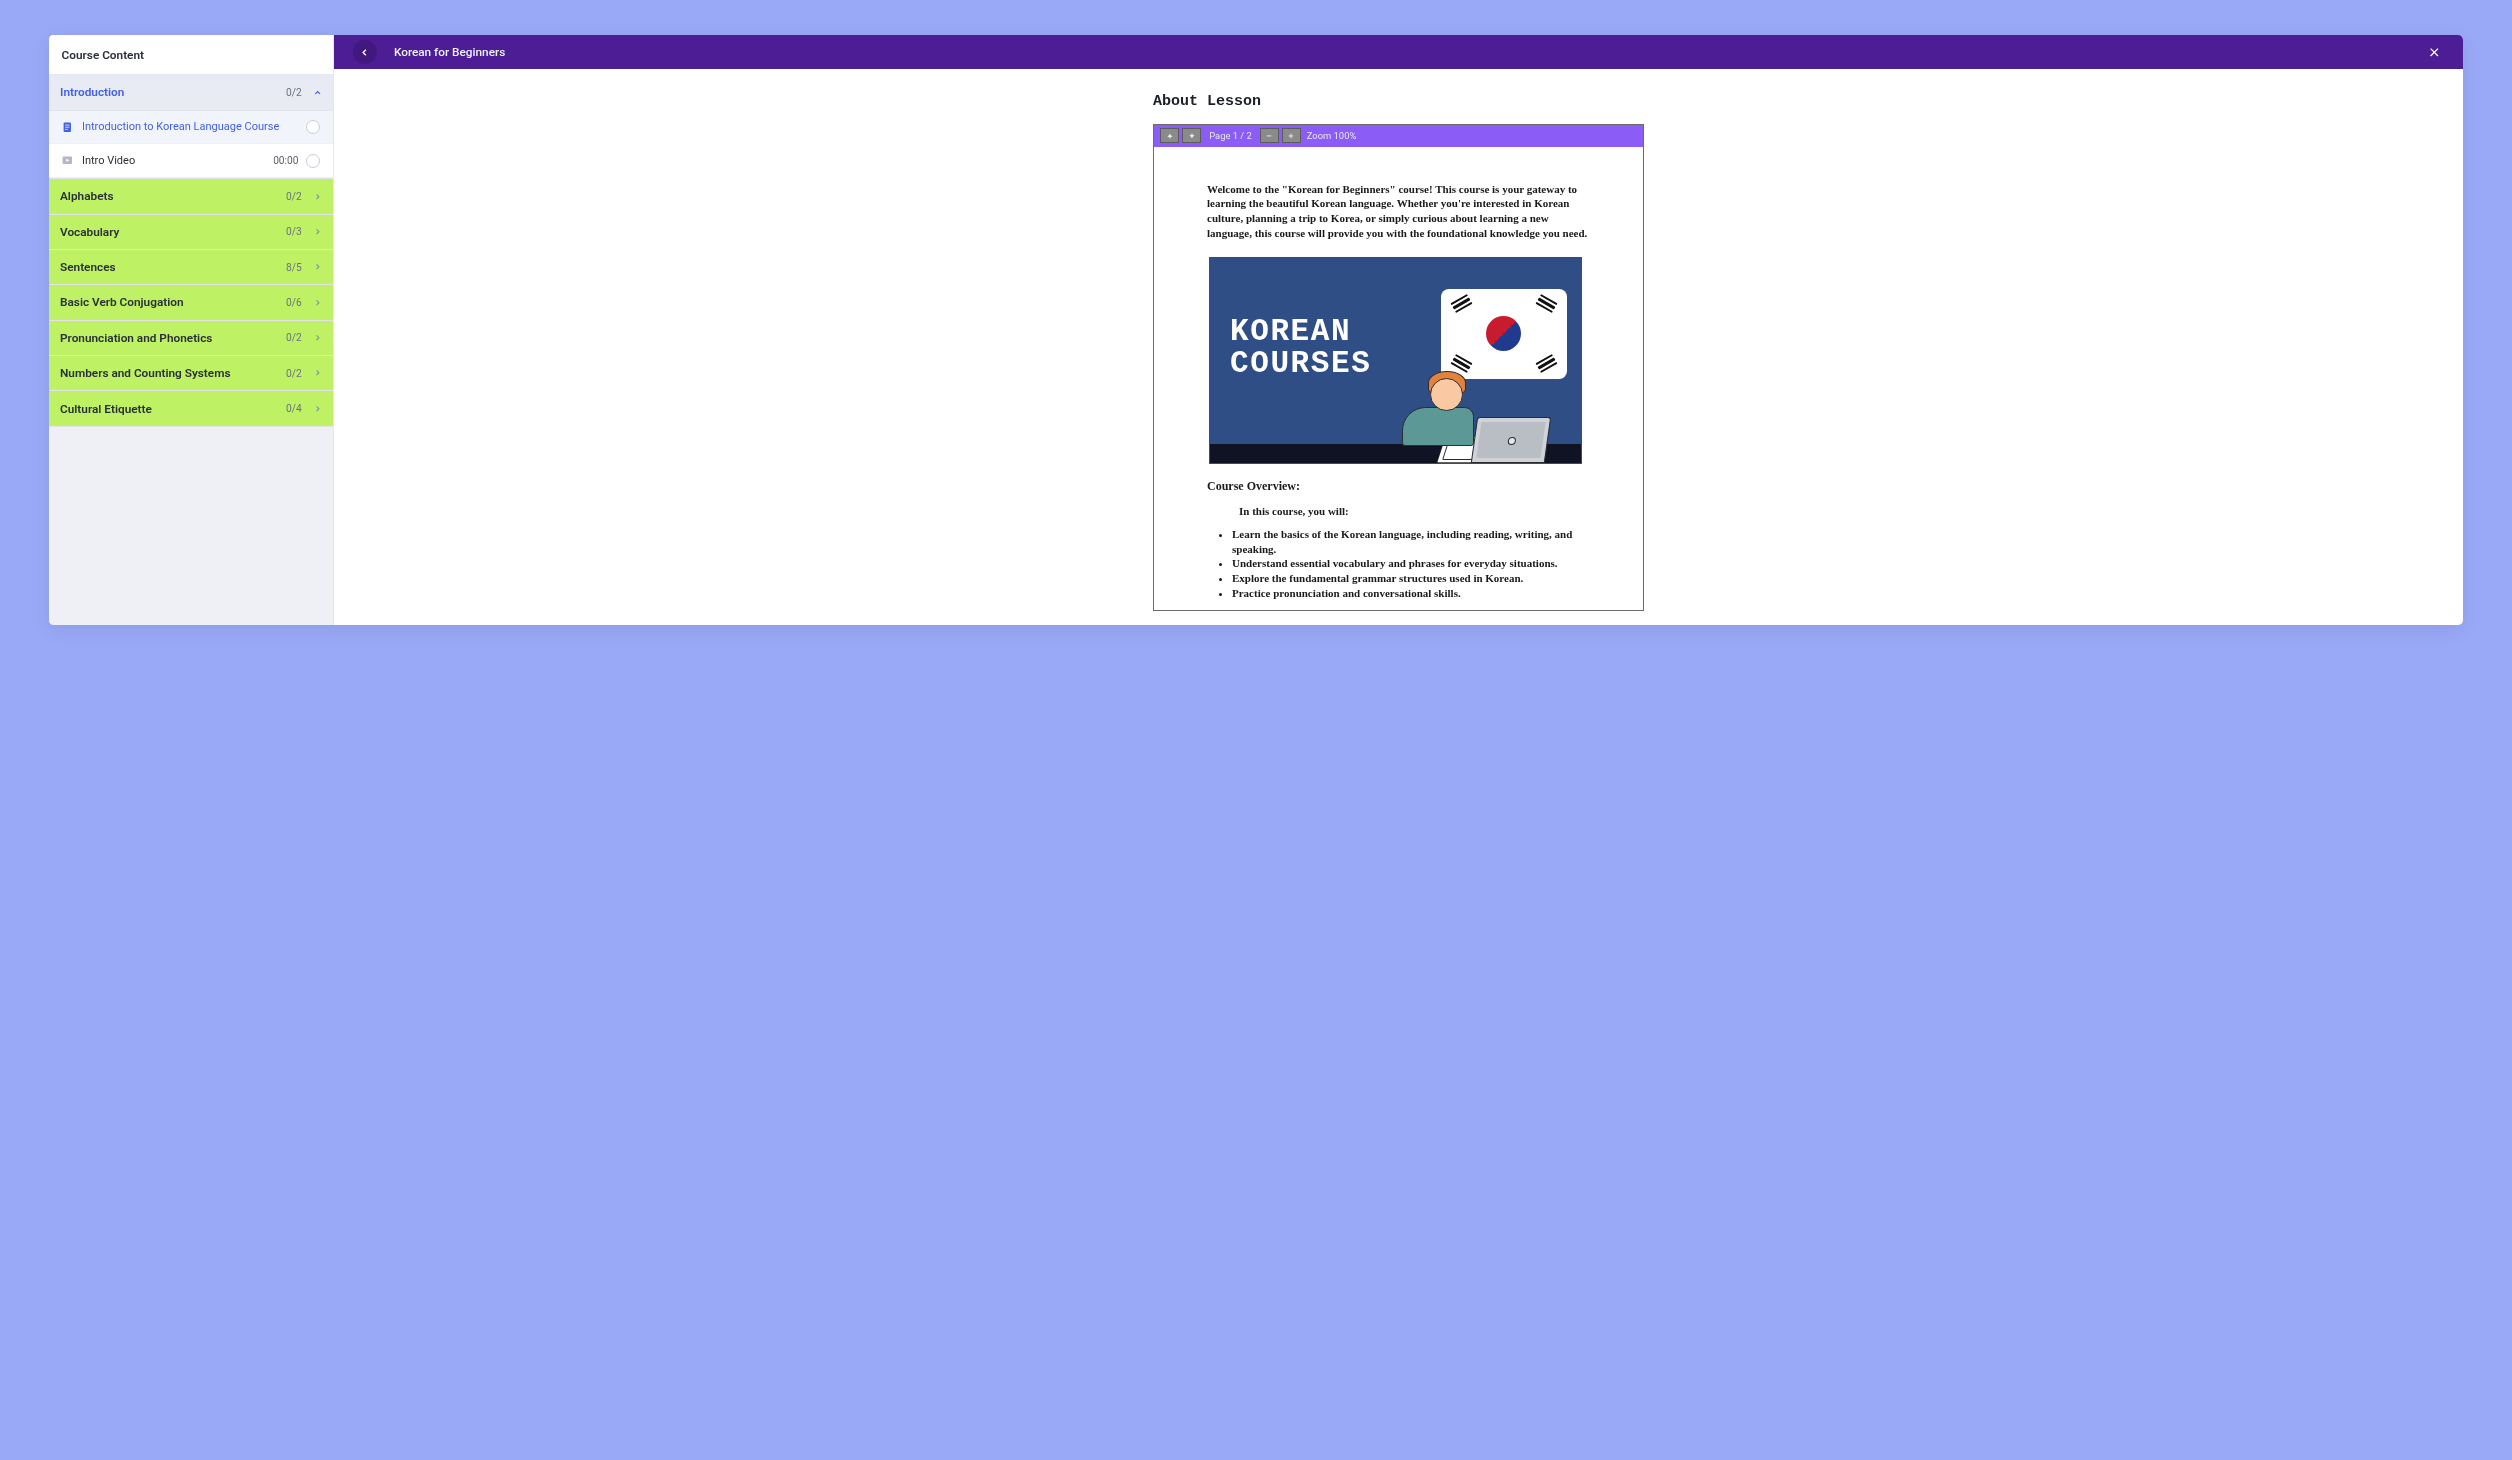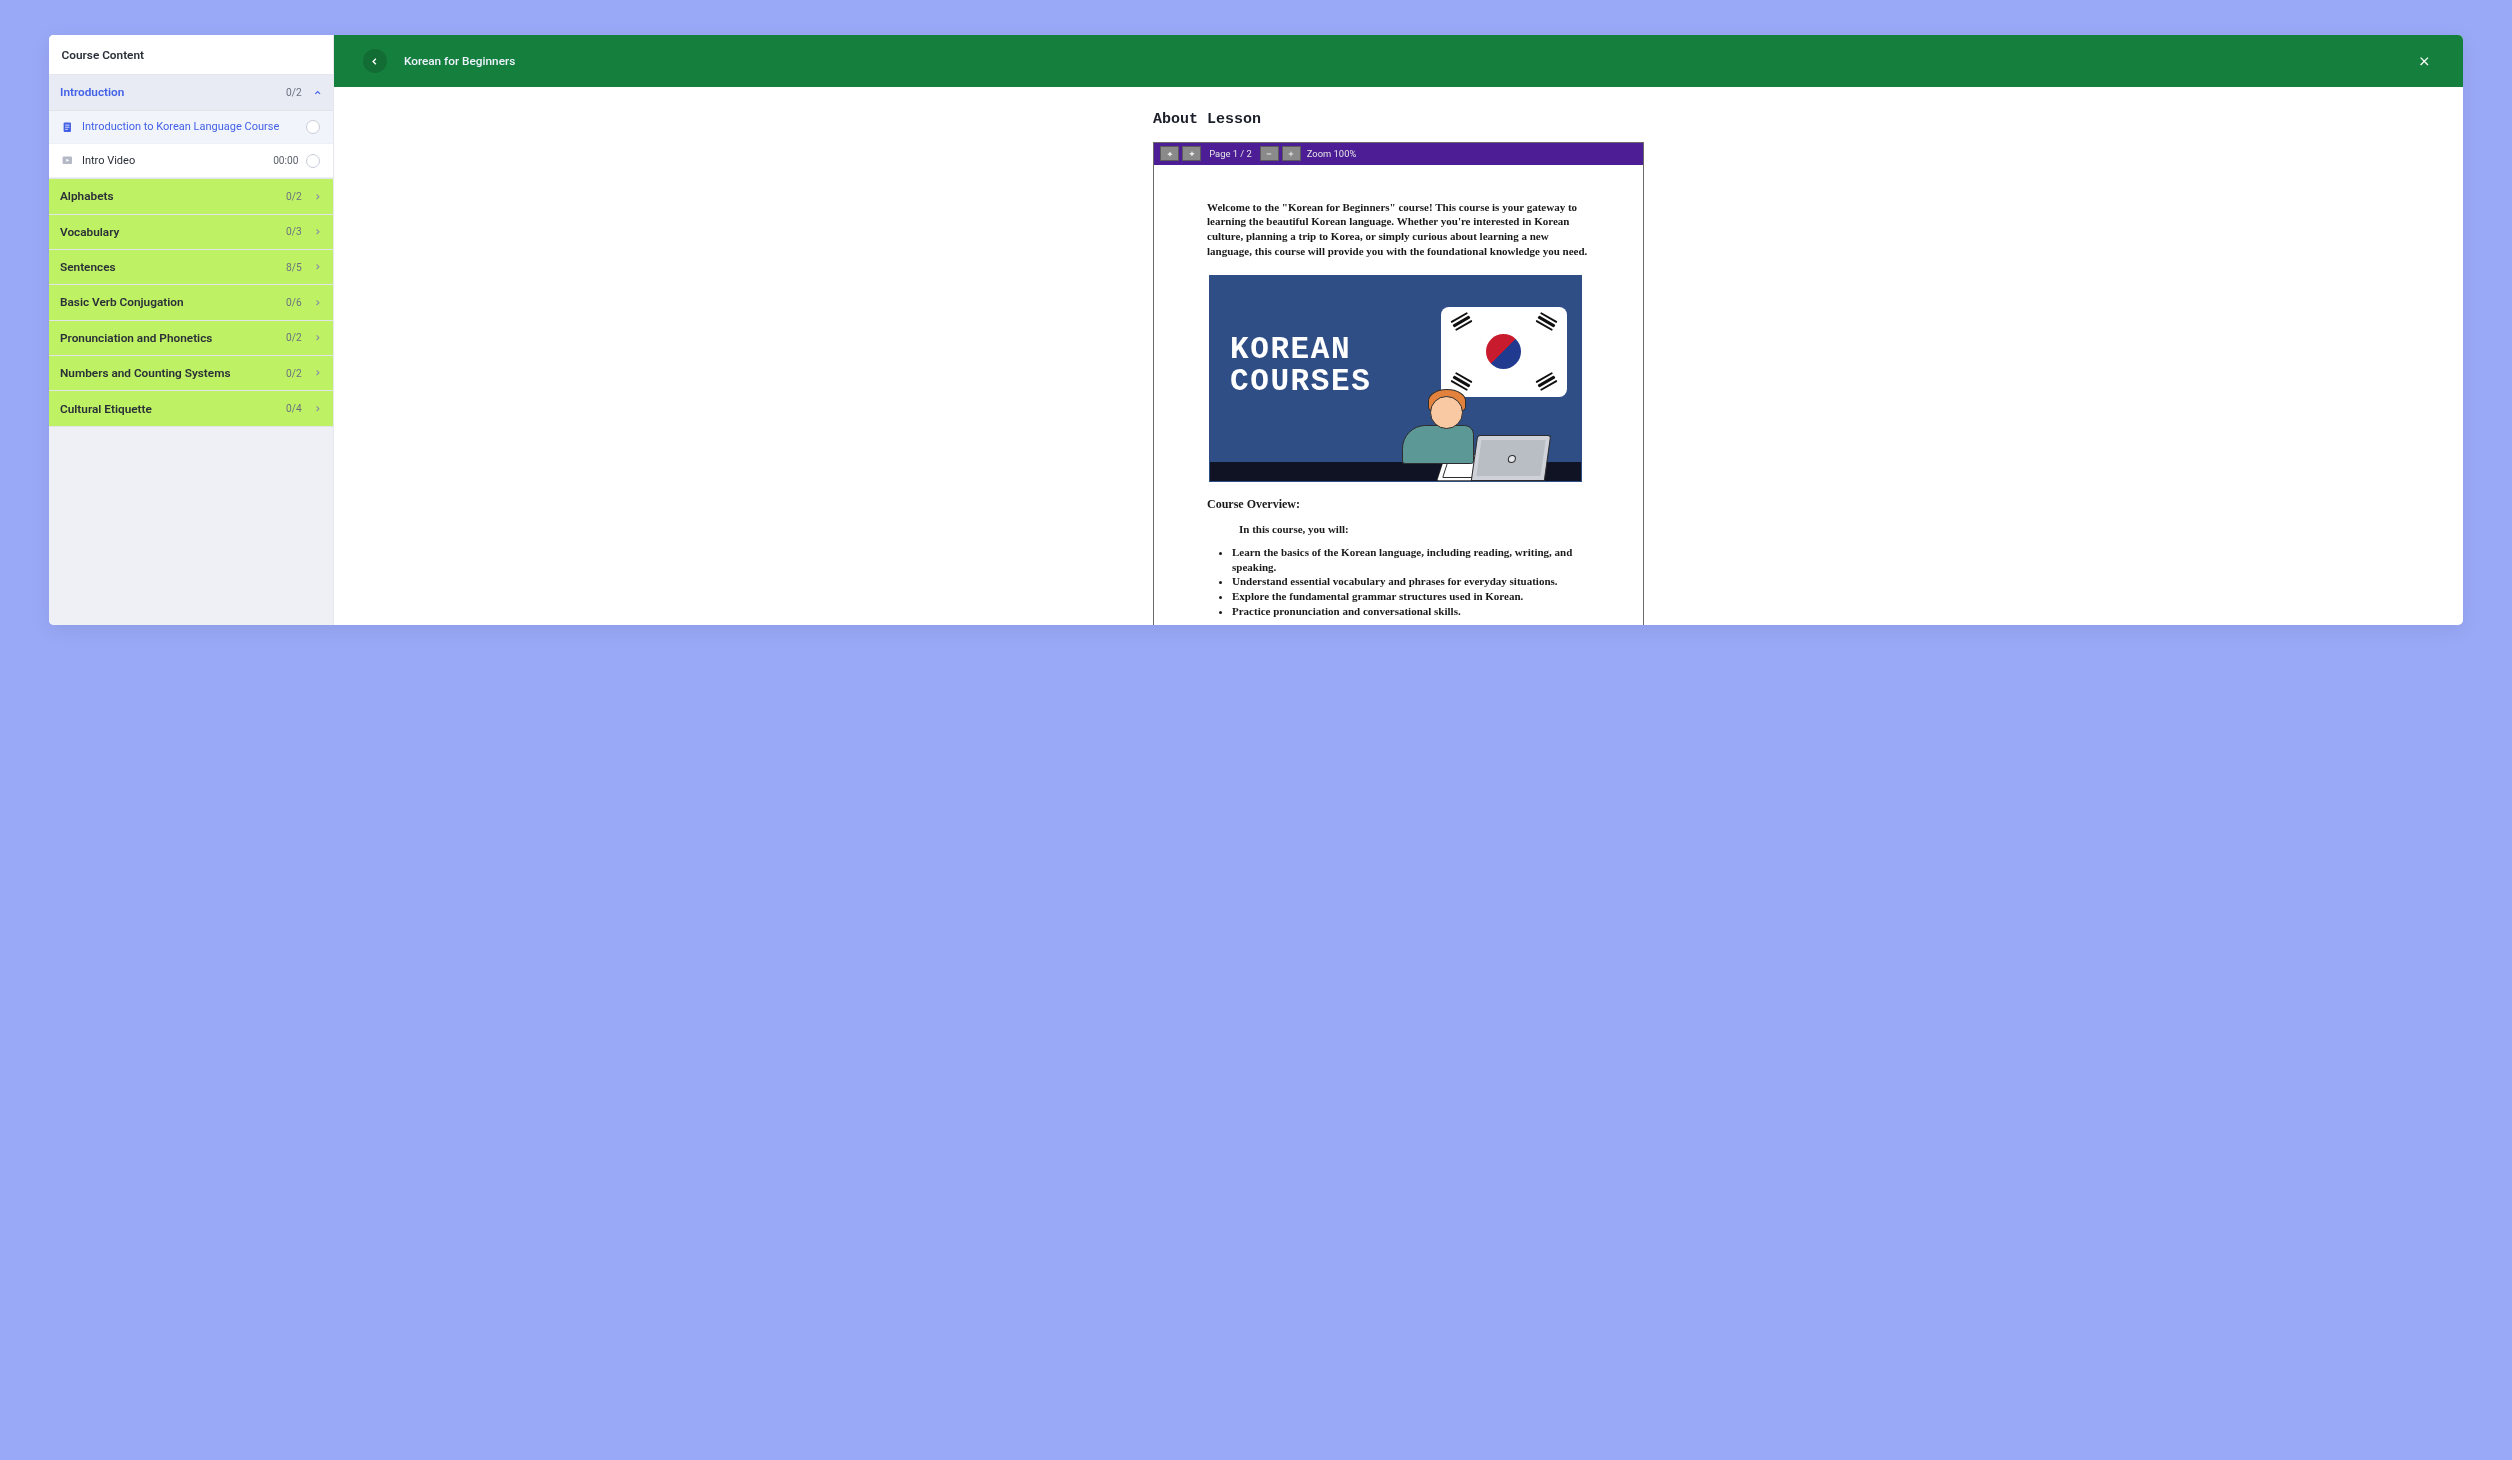--- a/index.html
+++ b/index.html
@@ -86,25 +86,25 @@
   .lesson-title { flex: 1; font-size: 11px; color: #2b2f38; }
   .lesson-meta { font-size: 10.2px; color: #5b5f6b; margin-right: 7.9px; }
   .lesson-check {
     width: 14px; height: 14px; border-radius: 50%;
     border: 1.2px solid #c9cdd9; background: #fff;
   }
 
   
   .main { flex: 1; display: flex; flex-direction: column; min-width: 0; }
   .topbar {
-    background: #15803d;
-    height: 52px;
+    background: #4c1d95;
+    height: 34px;
     display: flex;
     align-items: center;
-    padding: 0 29px;
+    padding: 0 19px;
     color: #fff;
   }
   .back-btn {
     width: 23.6px; height: 23.6px; border-radius: 50%;
     background: rgba(0,0,0,0.15);
     display: inline-flex; align-items: center; justify-content: center;
     cursor: pointer;
     margin-right: 17.3px;
   }
   .course-title { flex: 1; font-size: 11.8px; font-weight: 500; color: #eef2ff; }
@@ -127,21 +127,21 @@
   .pdf-frame {
     border: 0.8px solid #6b6b6b;
     background: #fff;
     height: 487px;
     overflow: hidden;
     display: flex;
     flex-direction: column;
   }
   .pdf-toolbar {
     height: 22px;
-    background: #4c1d95;
+    background: #8b5cf6;
     display: flex;
     align-items: center;
     padding: 0 6.3px;
     color: #e7e7e7;
     font-size: 9.4px;
     gap: 3.1px;
   }
   .tb-btn {
     width: 19px; height: 15.7px;
     background: #8a8a8a;

